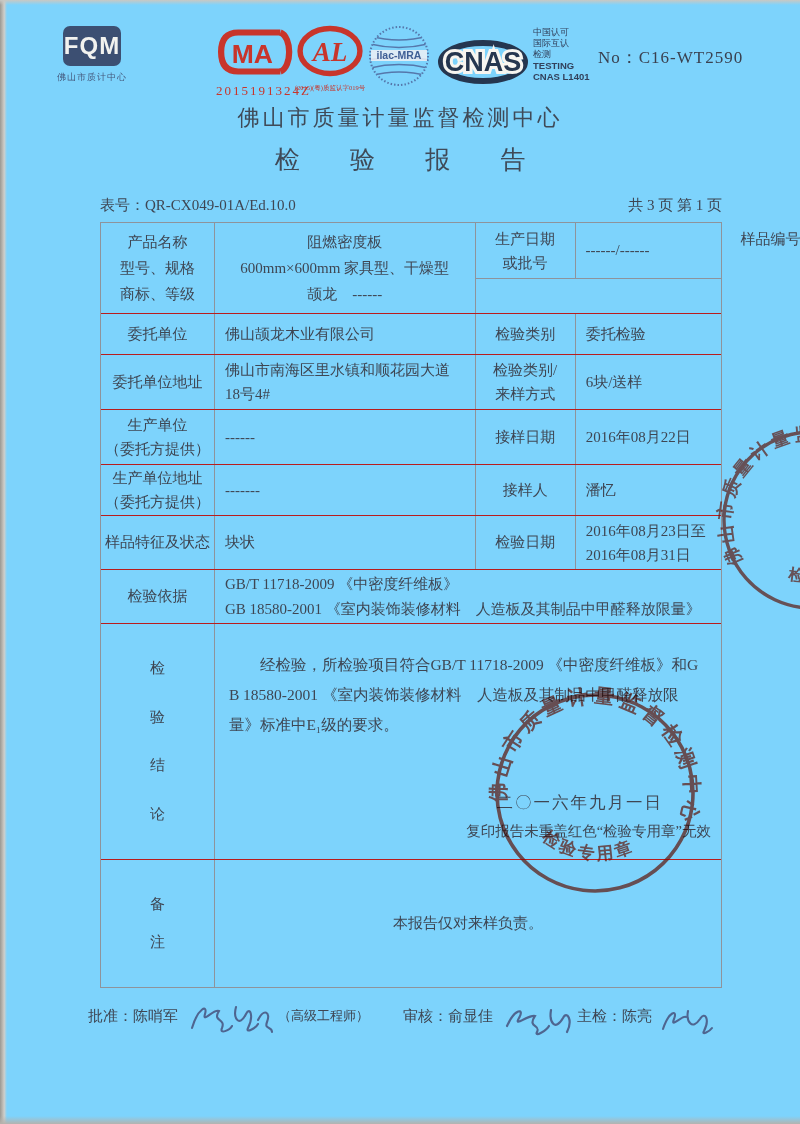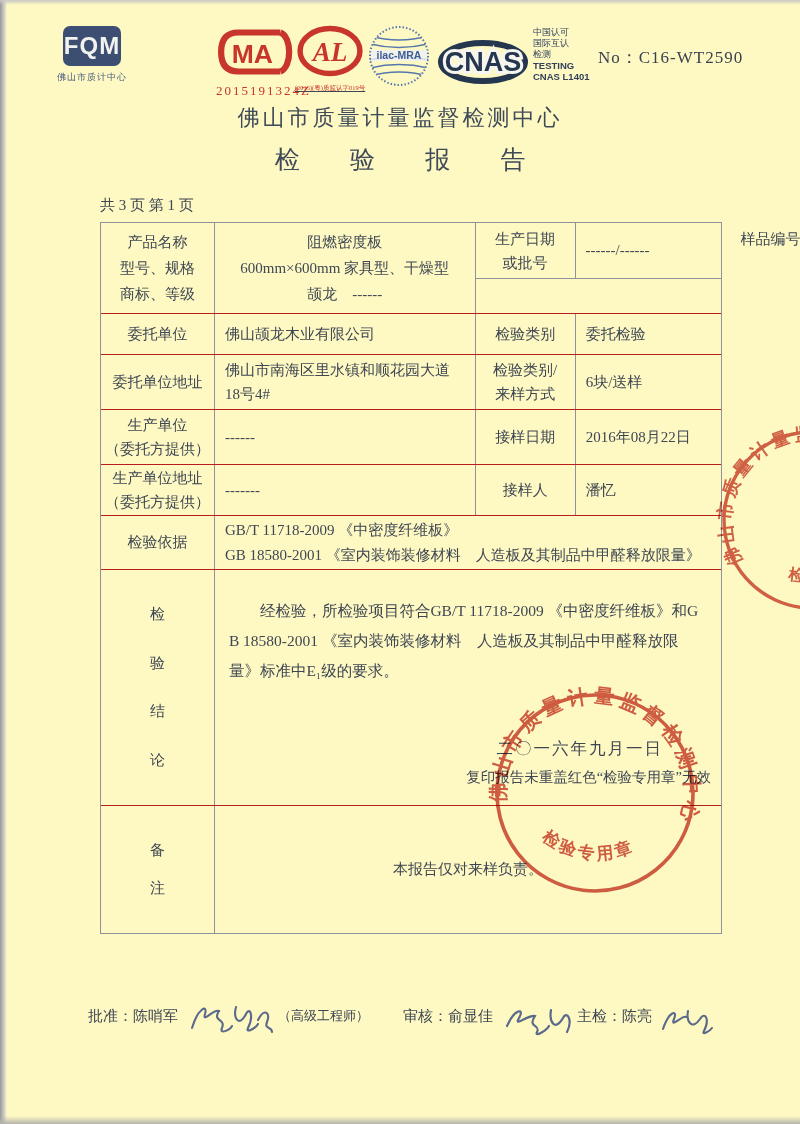--- a/index.html
+++ b/index.html
@@ -1,38 +1,38 @@
 <!DOCTYPE html>
 <html><head>
 <meta charset="utf-8">
 <style>
   * { margin:0; padding:0; box-sizing:border-box; }
   html,body { width:800px; }
   body { font-family:"Liberation Serif", serif; background:#d8d7d3; }
   .page {
     position:relative; width:800px; height:1124px; overflow:hidden;
-    background:#fef9c3; color:#3e4653;
+    background:#7dd3fc; color:#3e4653;
   }
   .scan-edge-left { position:absolute; left:0; top:0; width:7px; height:1124px;
     background:linear-gradient(90deg,#9a9892,#cfcec9 60%,rgba(247,245,240,0)); }
   .scan-edge-bottom { position:absolute; left:0; bottom:0; width:800px; height:8px;
     background:linear-gradient(0deg,#b5b3ae,rgba(247,245,240,0)); }
   .scan-edge-top { position:absolute; left:0; top:0; width:800px; height:5px;
     background:linear-gradient(180deg,#c9c8c3,rgba(247,245,240,0)); }
 
   
   .fqm { position:absolute; left:55px; top:26px; width:74px; text-align:center; }
   .fqm-box { width:58px; height:40px; margin:0 auto; background:#3c4f72; color:#f2f2ef;
     border-radius:7px; font-family:"Liberation Sans",sans-serif; font-weight:bold;
     font-size:24px; line-height:40px; letter-spacing:1px; }
   .fqm-label { margin-top:5px; font-size:9px; color:#44587c; letter-spacing:1px; }
 
   .cma { position:absolute; left:216px; top:27px; width:82px; text-align:center; }
   .cma-num { margin-top:2px; color:#c8352b; font-size:13px; letter-spacing:2px; }
-  .cal { position:absolute; left:293px; top:25px; width:74px; text-align:center;text-decoration:underline; }
+  .cal { position:absolute; left:293px; top:25px; width:74px; text-align:center; }
   .cal-num { margin-top:3px; color:#c8352b; font-size:6.5px; letter-spacing:0; white-space:nowrap; }
   .ilac { position:absolute; left:367px; top:24px; width:64px; height:64px; }
   .cnas { position:absolute; left:437px; top:36px; width:92px; }
   .cnas-lines { position:absolute; left:533px; top:27px; font-family:"Liberation Sans",sans-serif;
     font-size:9px; line-height:11px; color:#32415c; }
   .cnas-lines .b { font-weight:bold; font-size:9.5px; }
   .report-no { position:absolute; left:598px; top:46px; font-size:17px; color:#3a4150; letter-spacing:1px; }
 
   .title { position:absolute; left:0; top:103px; width:800px; text-align:center;
     font-size:22px; font-weight:normal; letter-spacing:3px; color:#3f4a58; }
@@ -144,20 +144,21 @@
   </div>
 
   <div class="report-no">
     <span>No：</span><span>C16-WT2590</span>
   </div>
 
   <div class="title">佛山市质量计量监督检测中心</div>
   <div class="subtitle">检 验 报 告</div>
 
   <div class="form-row">
+    <div><span>表号：</span><span>QR-CX049-01A/Ed.10.0</span></div>
     <div>共 3 页  第 1 页</div>
   </div>
 
   <div class="tbl">
 
     <div class="row r1">
       <div class="cell lab c1 lh26">
         <div>产品名称</div>
         <div>型号、规格</div>
         <div>商标、等级</div>
@@ -212,20 +213,29 @@
     <div class="row r5">
       <div class="cell lab c1 lh24">
         <div>生产单位地址</div>
         <div>（委托方提供）</div>
       </div>
       <div class="cell val c2">-------</div>
       <div class="cell lab c3">接样人</div>
       <div class="cell val c4">潘忆</div>
     </div>
 
+    <div class="row r6">
+      <div class="cell lab c1">样品特征及状态</div>
+      <div class="cell val c2">块状</div>
+      <div class="cell lab c3">检验日期</div>
+      <div class="cell val c4" style="line-height:24px;">
+        <div>2016年08月23日至</div>
+        <div>2016年08月31日</div>
+      </div>
+    </div>
 
     <div class="row r7">
       <div class="cell lab c1">检验依据</div>
       <div class="cell val" style="width:506.5px; line-height:25px;">
         <div>GB/T 11718-2009 《中密度纤维板》</div>
         <div>GB 18580-2001 《室内装饰装修材料　人造板及其制品中甲醛释放限量》</div>
       </div>
     </div>
 
     <div class="row r8">

